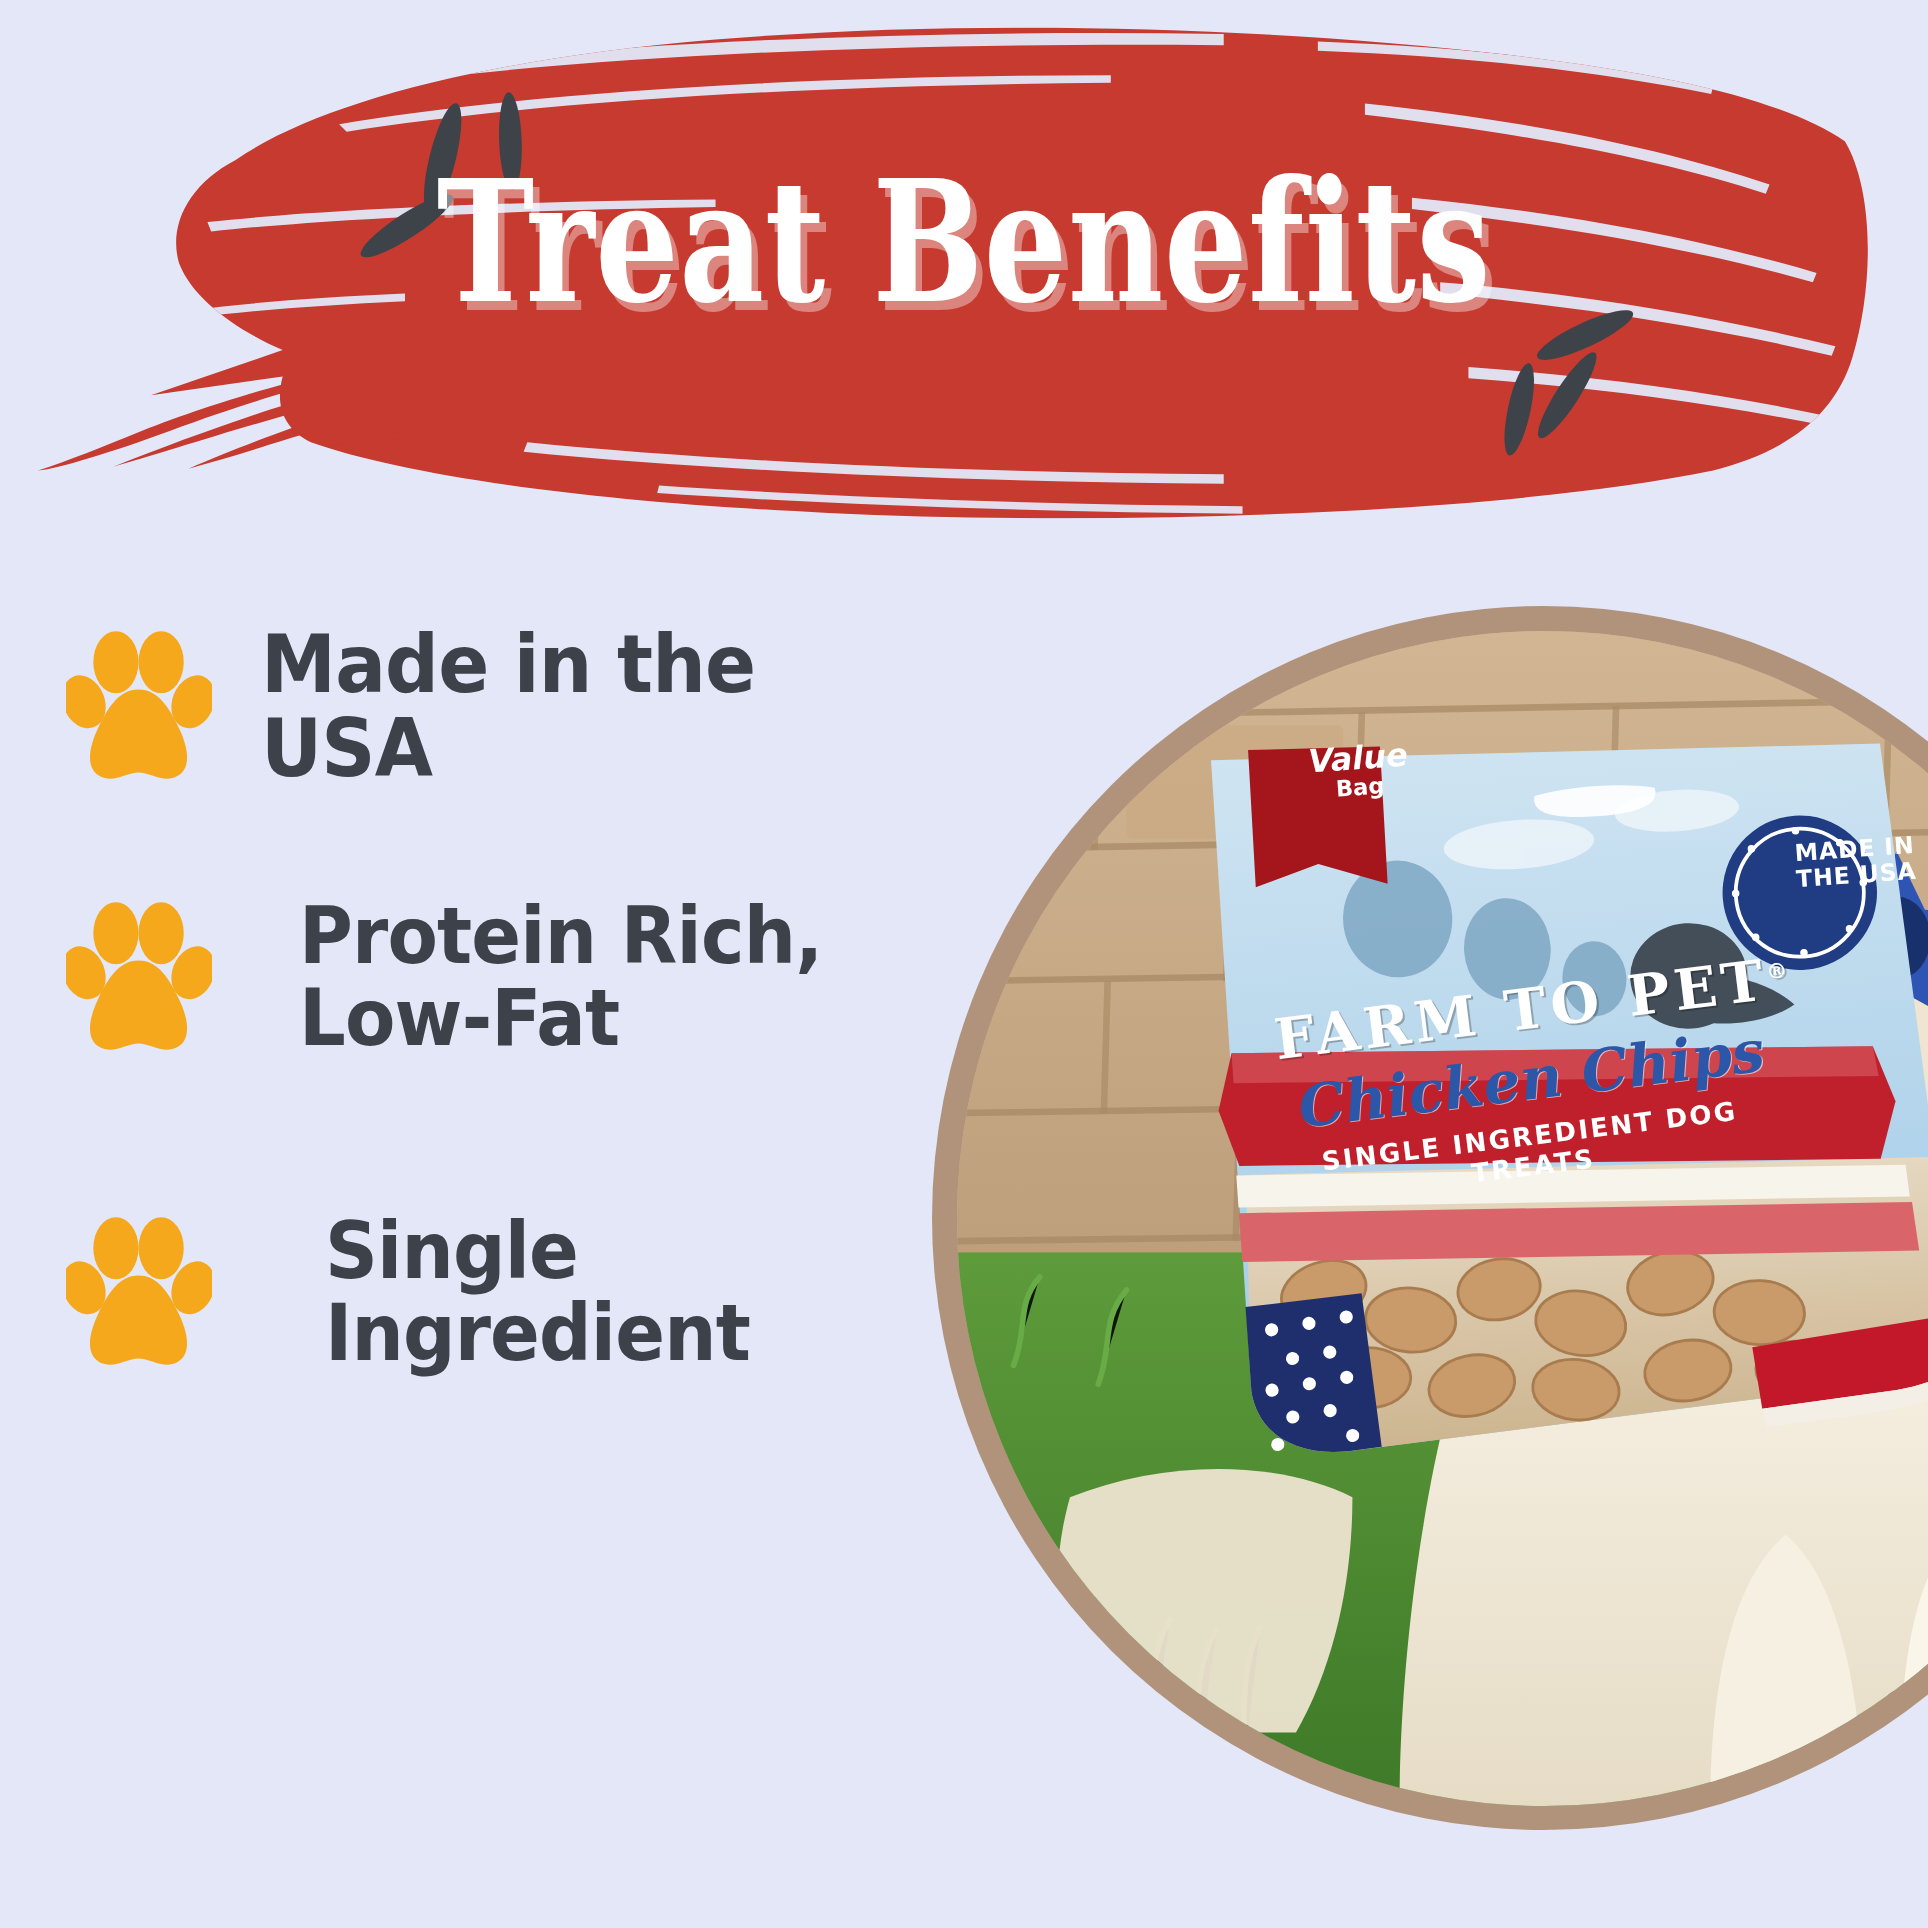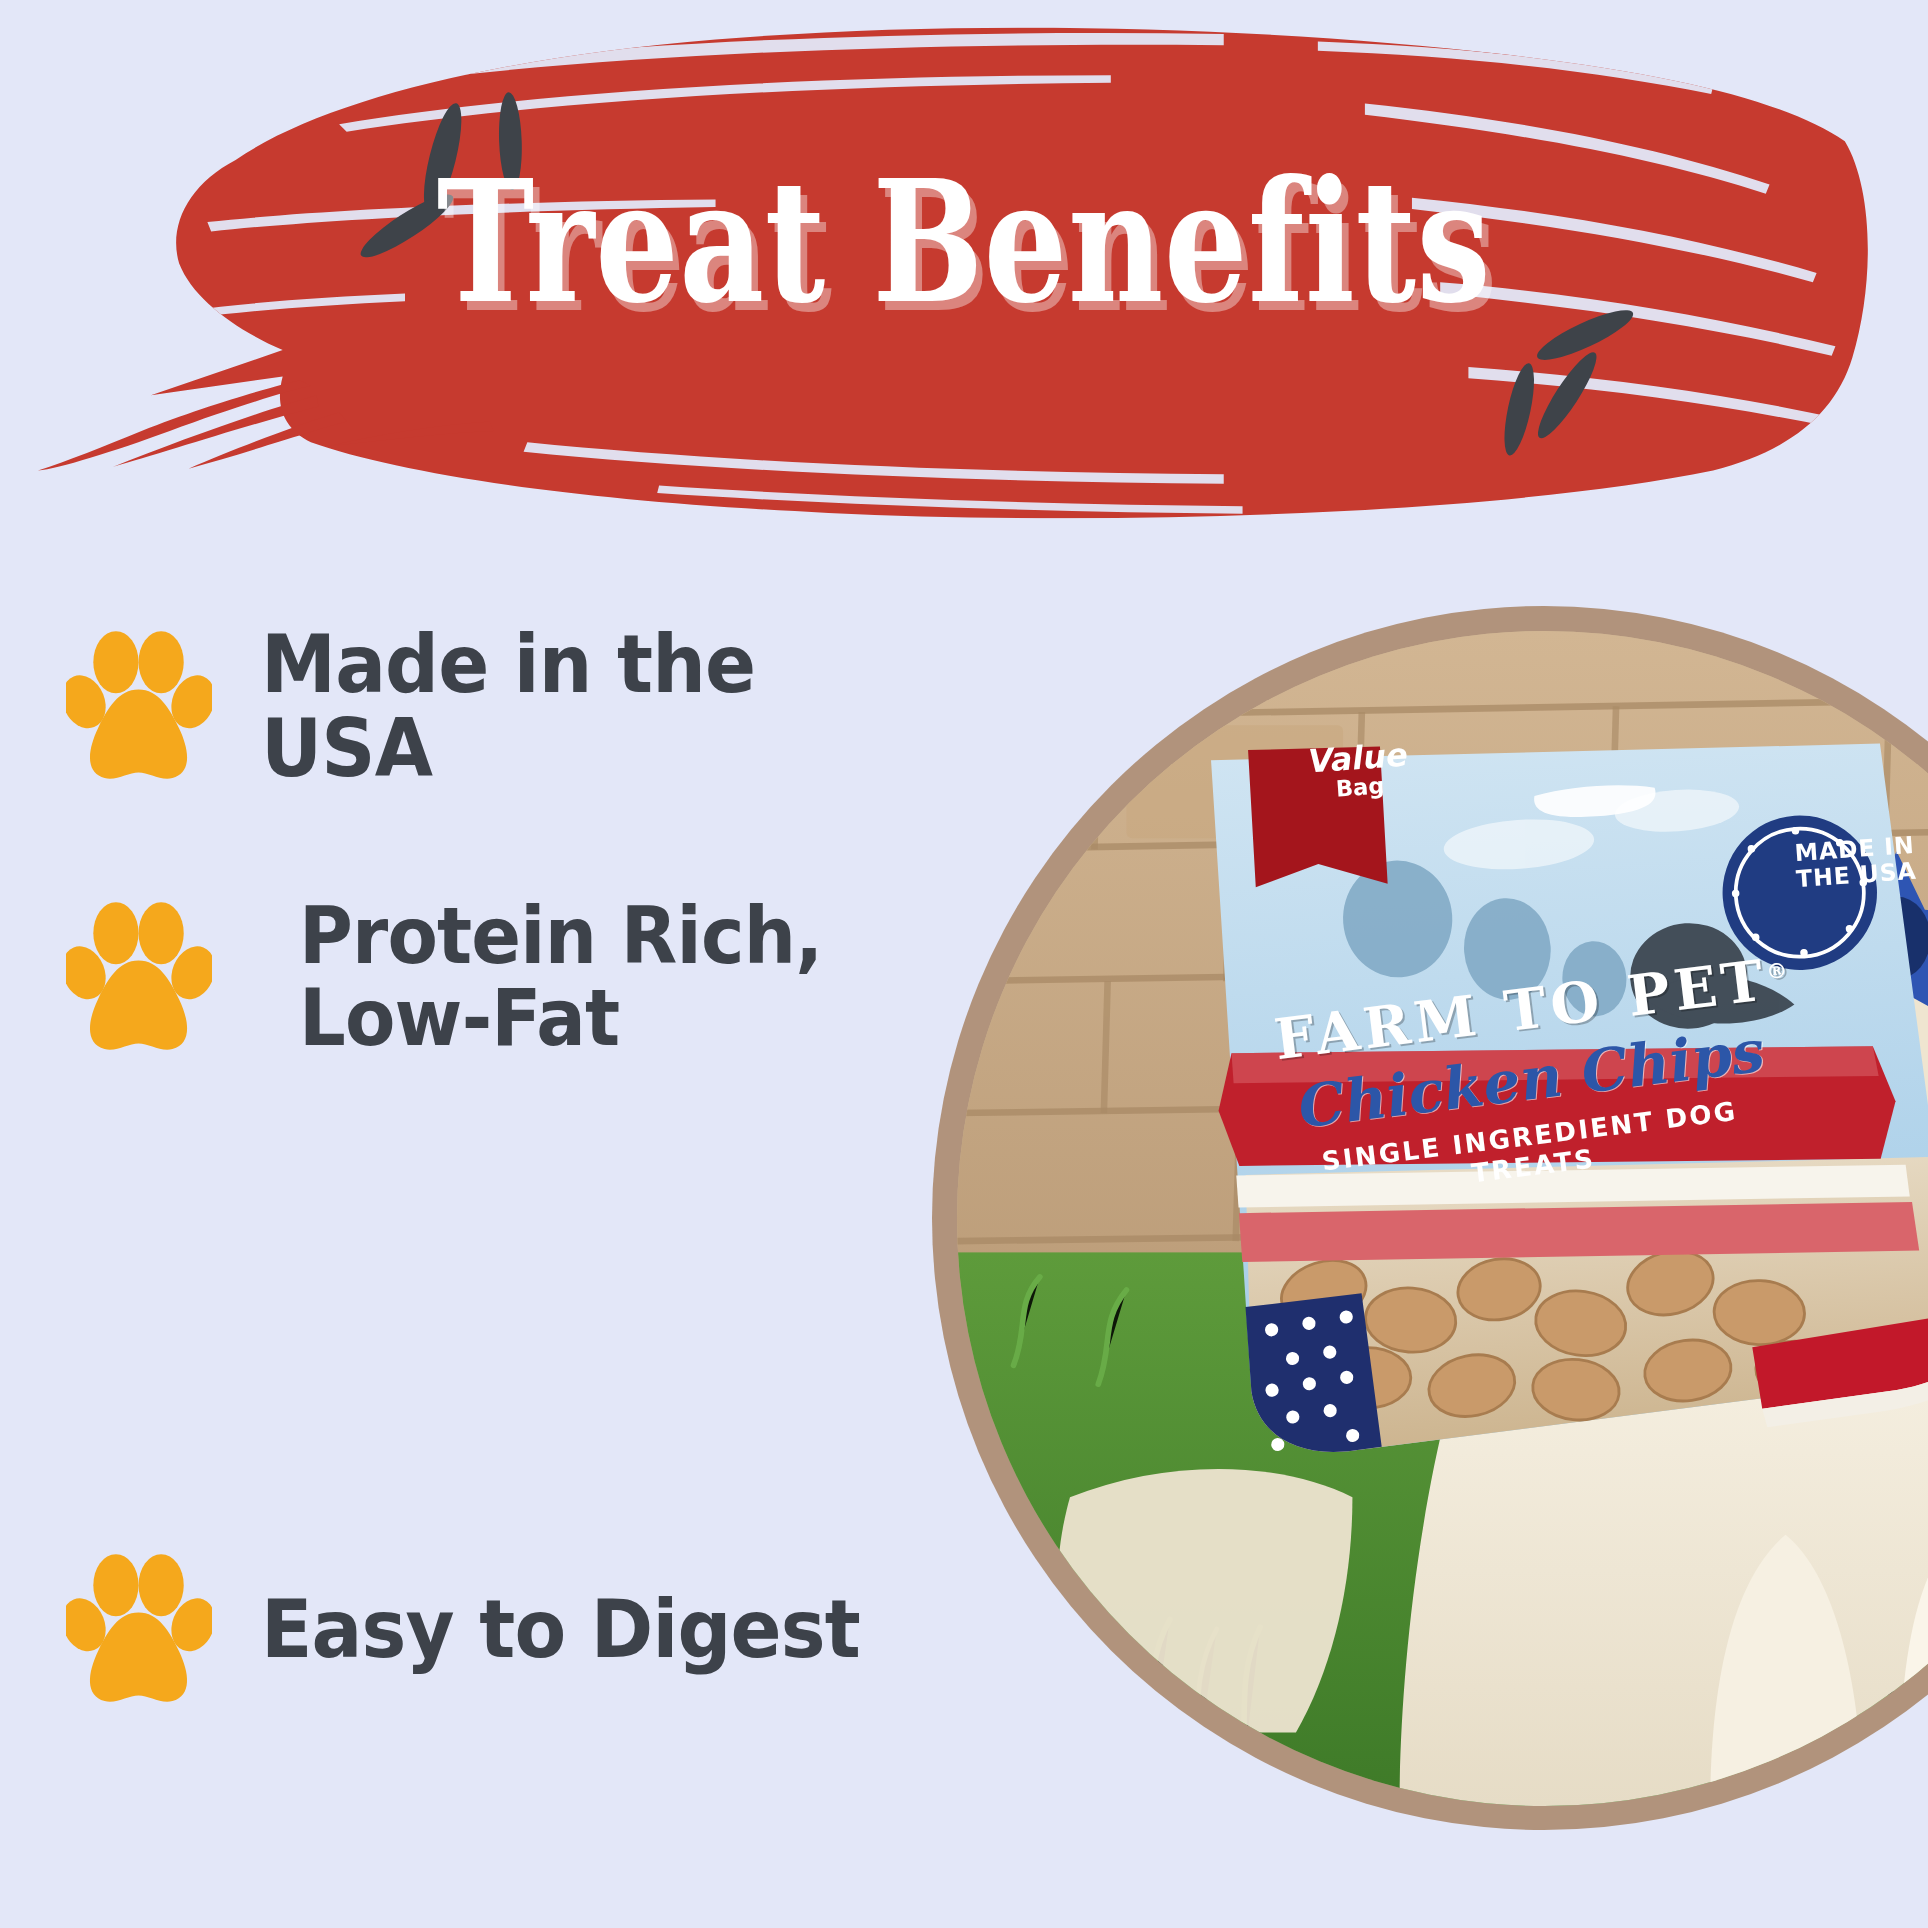--- a/index.html
+++ b/index.html
@@ -203,37 +203,38 @@
             <path d="M77,62 C98,62 110,82 120,103 C131,126 134,150 113,156
                      C100,159 88,150 77,150 C66,150 54,159 41,156
                      C20,150 23,126 34,103 C44,82 56,62 77,62 Z"></path>
           </g>
         </svg>
       </span>
       <span class="btext">Protein Rich,
 Low-Fat</span>
     </div>
 
-
-    <div class="benefit b4">
+    <div class="benefit b3">
       <span class="paw">
         <svg width="146" height="151" viewBox="0 0 155 160">
           <g fill="#F5A81C">
             <ellipse cx="53" cy="33" rx="24" ry="33"></ellipse>
             <ellipse cx="101" cy="33" rx="24" ry="33"></ellipse>
             <ellipse cx="19" cy="75" rx="22" ry="29" transform="rotate(-22 19 75)"></ellipse>
             <ellipse cx="135" cy="75" rx="22" ry="29" transform="rotate(22 135 75)"></ellipse>
             <path d="M77,62 C98,62 110,82 120,103 C131,126 134,150 113,156
                      C100,159 88,150 77,150 C66,150 54,159 41,156
                      C20,150 23,126 34,103 C44,82 56,62 77,62 Z"></path>
           </g>
         </svg>
       </span>
-      <span class="btext">Easy to Digest</span>
+      <span class="btext">Single
+Ingredient</span>
     </div>
+
 
   </div>
 
   <div class="photo-wrap">
     <div class="photo">
       <div class="photo-inner">
 
         <svg width="1175" height="1175" viewBox="0 0 1248 1248">
           <defs>
             <linearGradient id="wallg" x1="0" y1="0" x2="0" y2="1">

